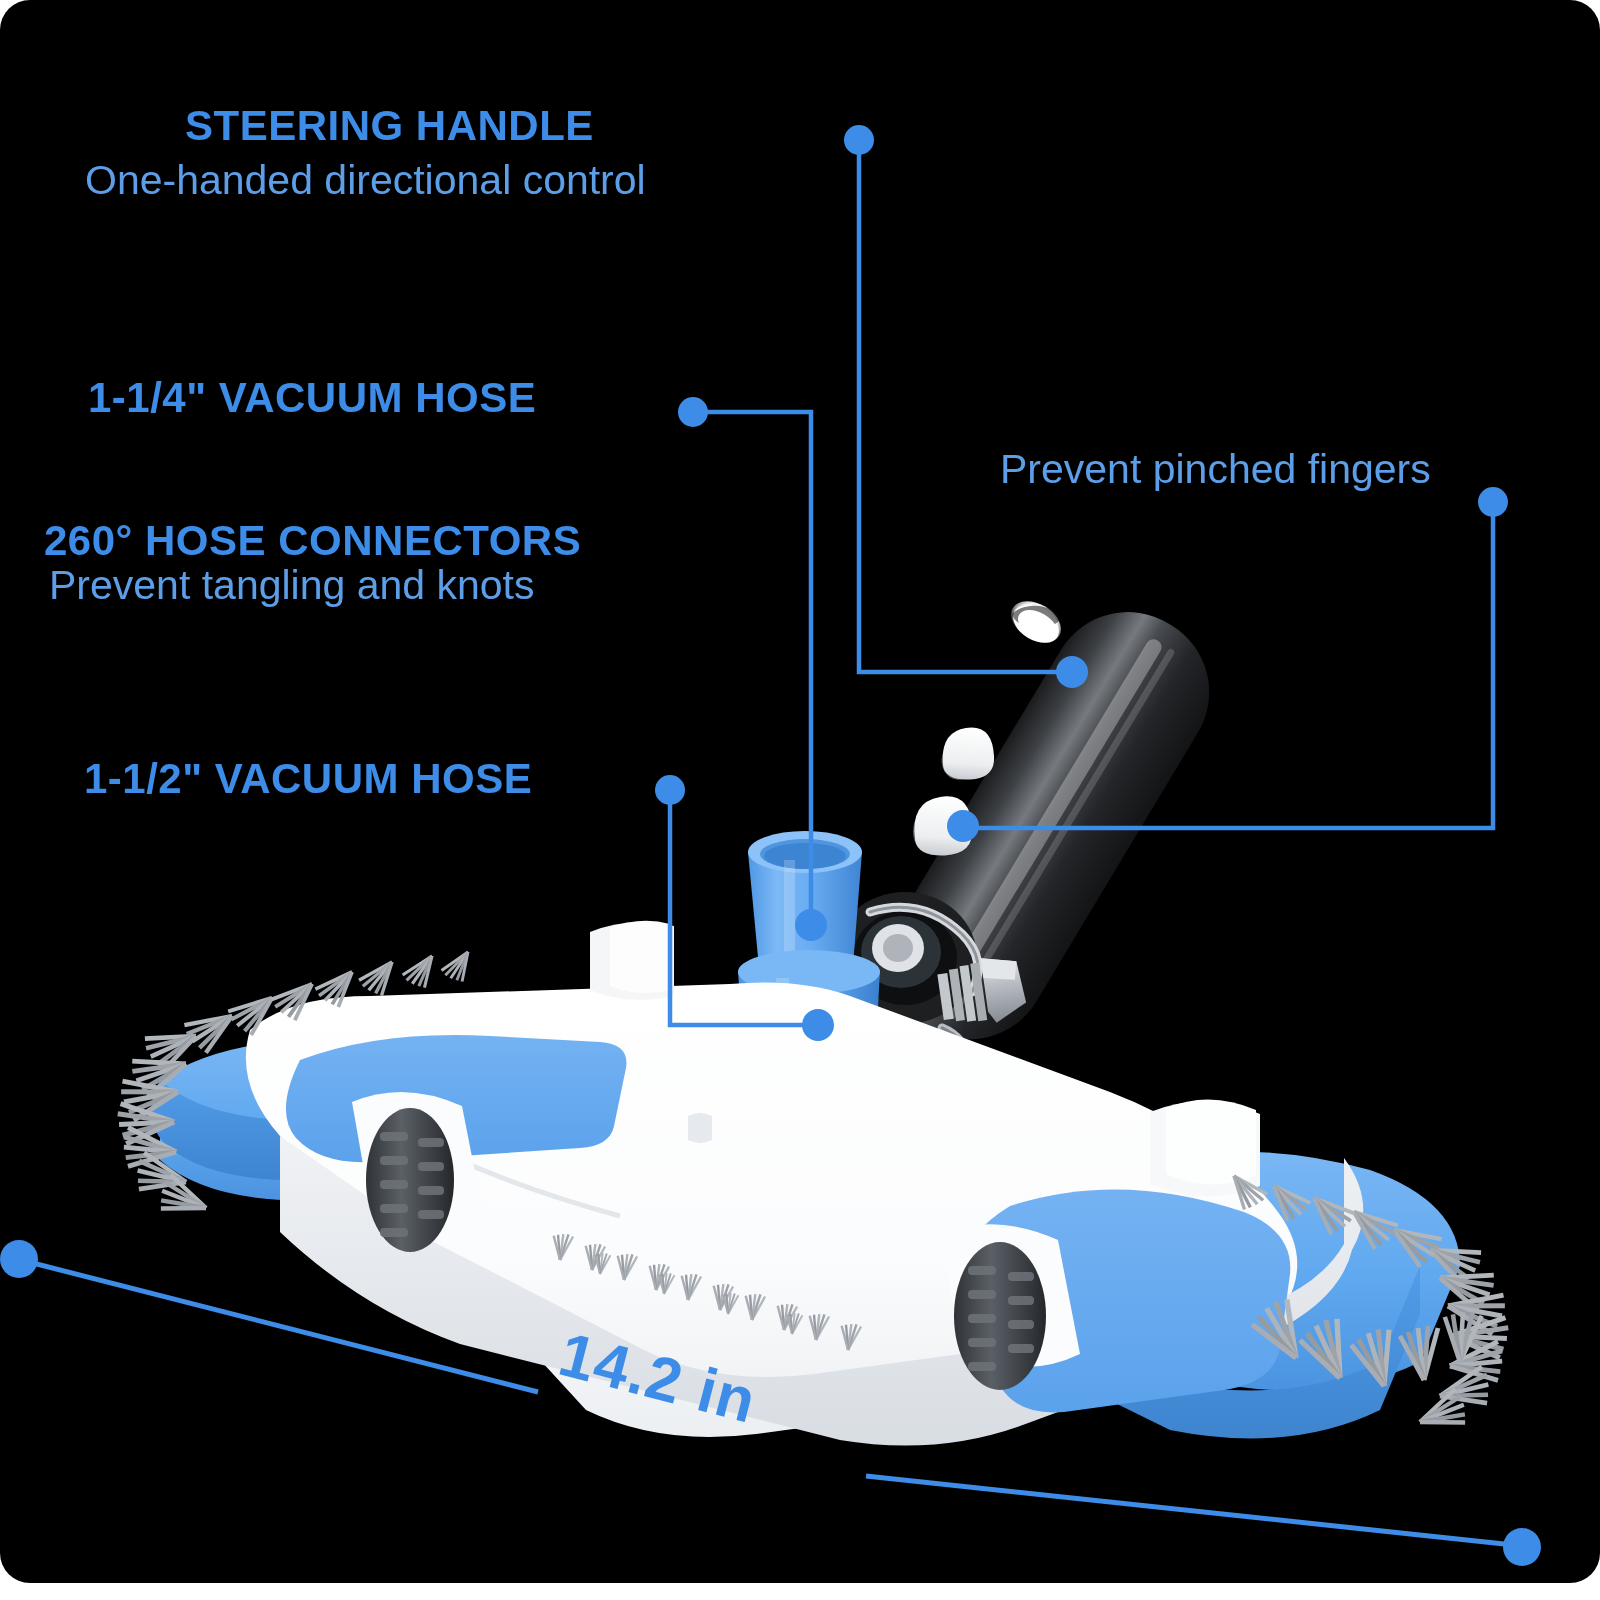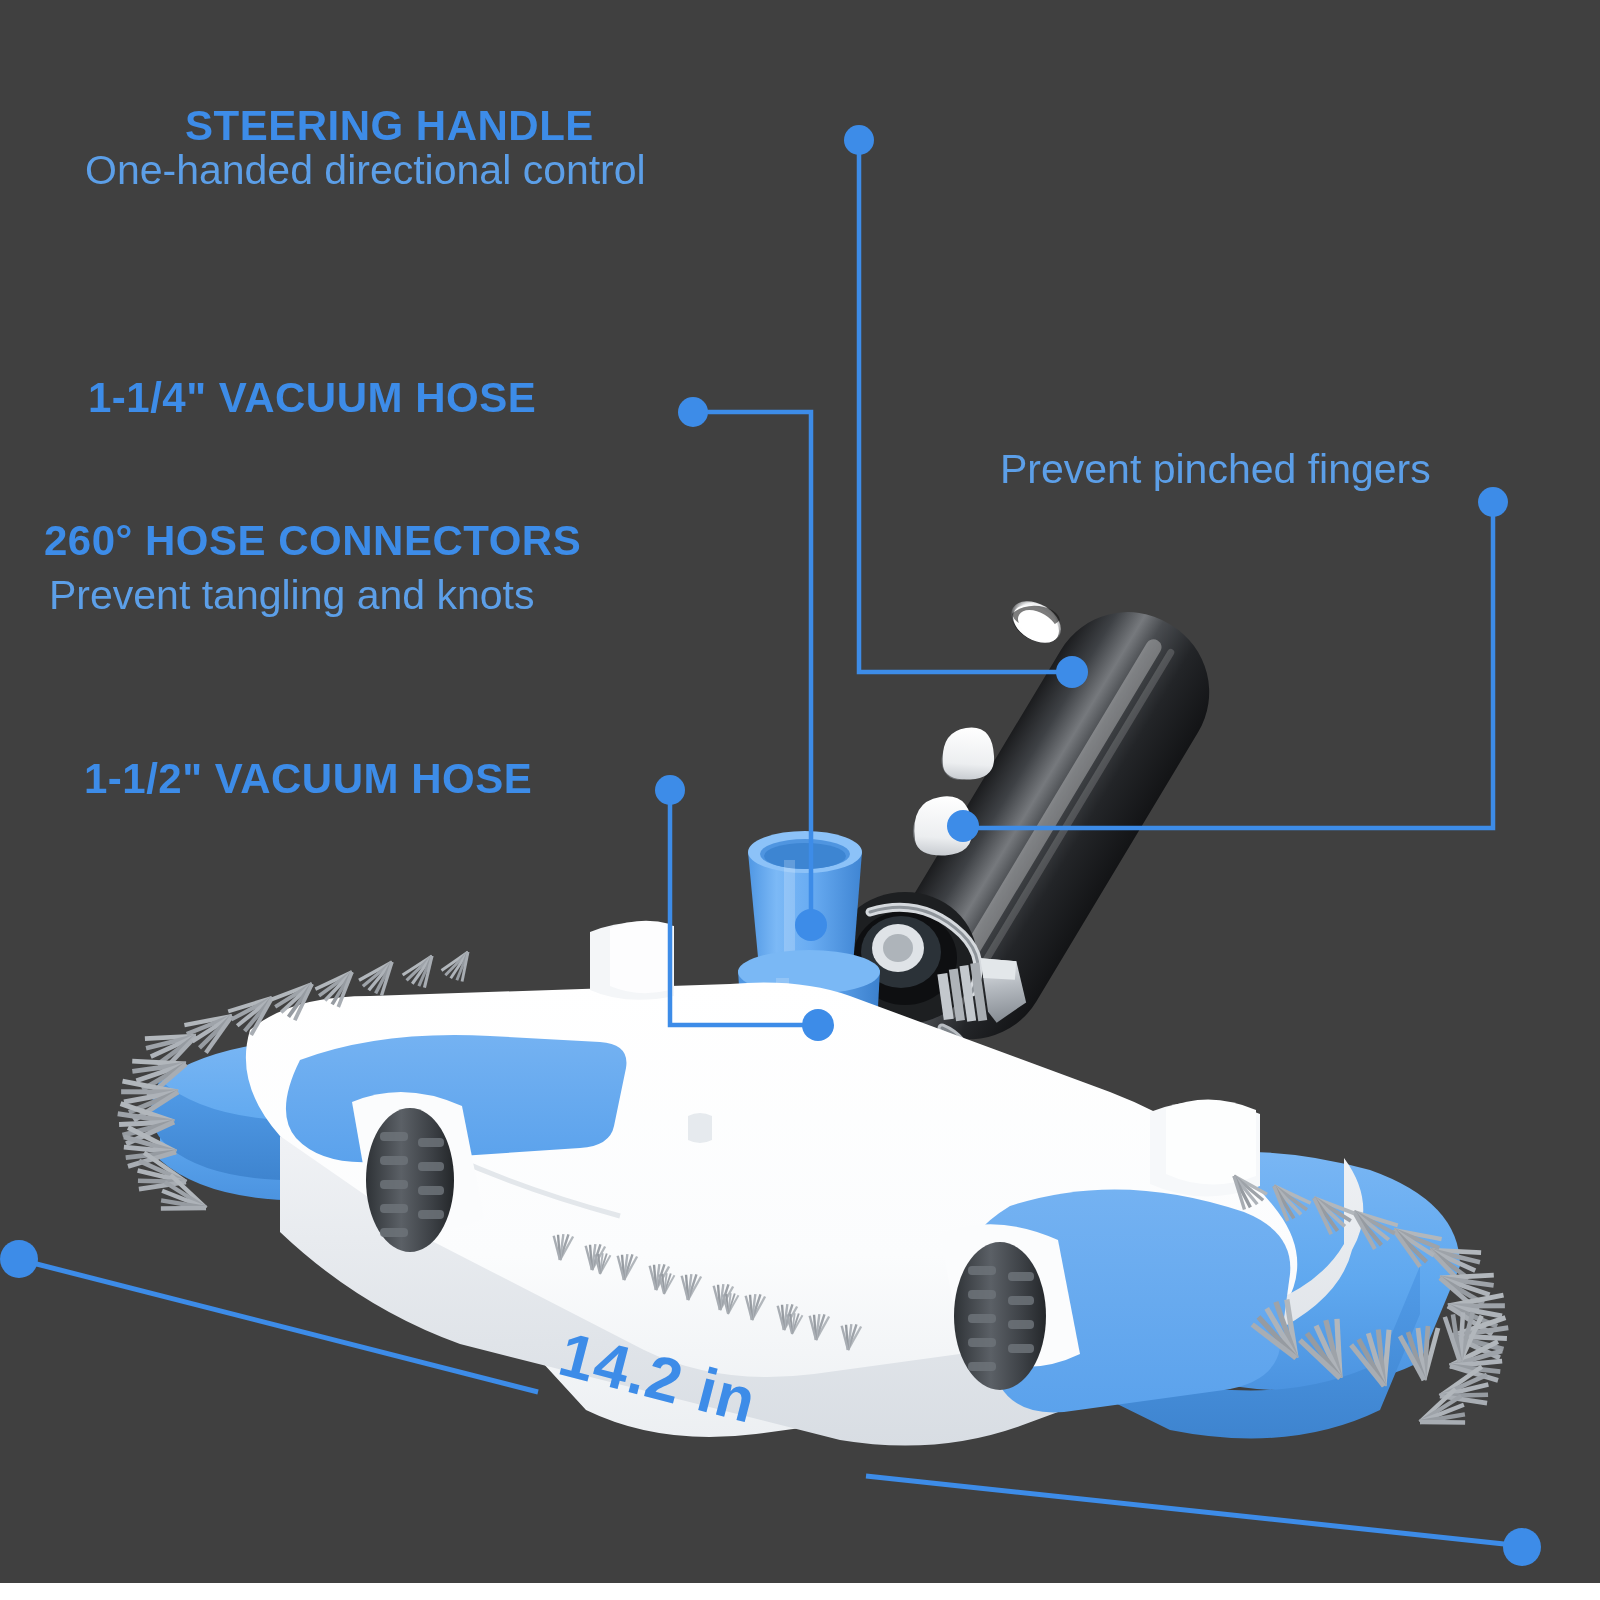--- a/index.html
+++ b/index.html
@@ -1,35 +1,35 @@
 <!DOCTYPE html>
 <html><head>
 <meta charset="utf-8">
 <style>
   html,body{margin:0;padding:0;background:#fff;}
   body{width:1600px;height:1600px;overflow:hidden;
        font-family:"Liberation Sans",sans-serif;}
-  #stage{position:relative;width:1600px;height:1583px;background:#404040;}
+  #stage{position:relative;width:1600px;height:1583px;background:#000000;border-radius:30px;}
 
   
   .callout{position:absolute;white-space:nowrap;}
   .callout .ttl{
     font-weight:bold;letter-spacing:.5px;line-height:1.05;margin:0;
   }
   .callout .sub{
     font-weight:400;line-height:1.1;margin:0;
   }
   .c-steer{left:185px;top:104px;}
   .c-steer .ttl{font-size:42px;}
-  .c-steer .sub{font-size:41px;margin-left:-100px;text-align:center;}
+  .c-steer .sub{font-size:41px;margin-top:10px;margin-left:-100px;text-align:center;}
   .c-14{left:88px;top:376px;}
   .c-14 .ttl{font-size:42px;}
   .c-360{left:44px;top:519px;}
   .c-360 .ttl{font-size:42px;}
-  .c-360 .sub{font-size:41px;margin-top:10px;margin-left:5px;}
+  .c-360 .sub{font-size:41px;margin-left:5px;}
   .c-12{left:84px;top:757px;}
   .c-12 .ttl{font-size:42px;}
   .c-ez{left:888px;top:437px;}
   .c-ez .ttl{font-size:42px;}
   .c-ez .sub{font-size:41px;margin-top:10px;margin-left:112px;}
 
   
   #leaders{position:absolute;left:0;top:0;width:1600px;height:1600px;}
 
   

